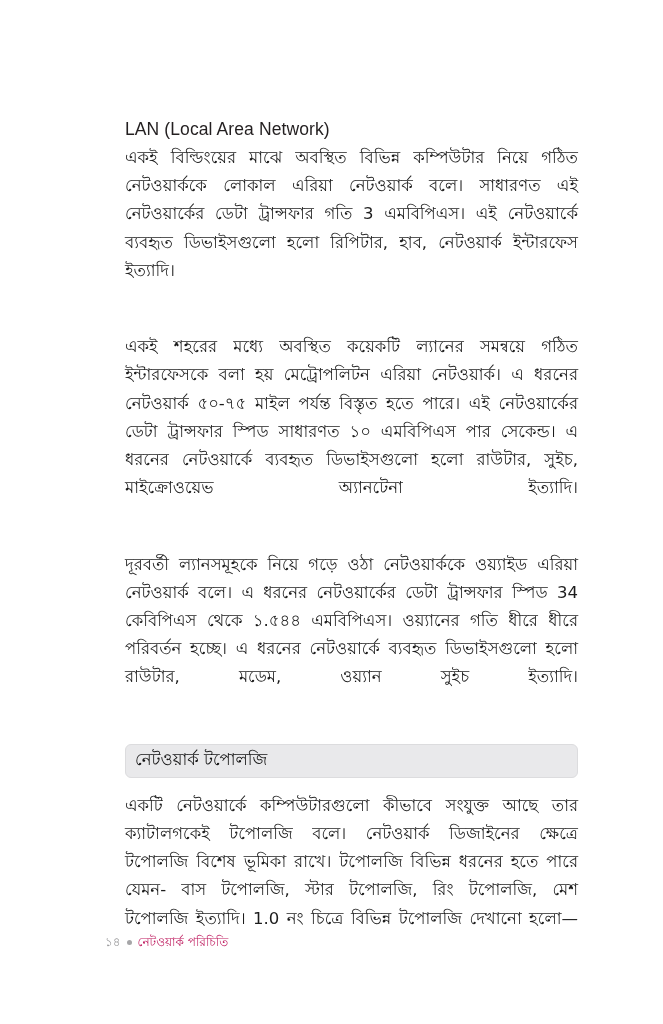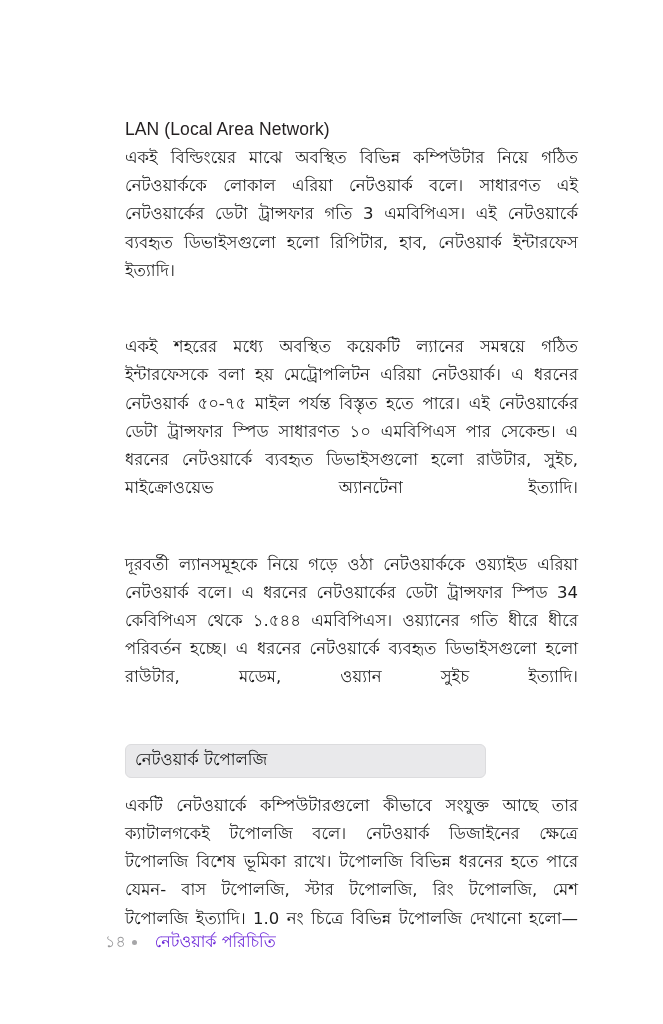--- a/index.html
+++ b/index.html
@@ -66,21 +66,21 @@
 
   .block {
     margin-bottom: 20px;
   }
   .block-man { margin-bottom: 20px; }
   .block-wan { margin-bottom: 24px; }
 
   
   .banner {
     box-sizing: border-box;
-    width: 361px;
+    width: 453px;
     height: 29px;
     background: #e9e9eb;
     border: 1px solid #dcdcde;
     border-radius: 6px;
     display: flex;
     align-items: center;
     padding: 16px 9px;
     margin: 0 0 14px 0;
   }
   .banner-text {
@@ -95,33 +95,33 @@
   
   .footer {
     position: absolute;
     left: 105px;
     top: 932px;
     display: flex;
     align-items: center;
     gap: 6px;
     color: #9a9a9c;
     font-family: "DejaVu Sans", "Liberation Sans", sans-serif;
-    font-size: 16px;
+    font-size: 12px;
     line-height: 20px;
   }
   .footer-page-num { color: #9a9a9c; }
   .footer-dot {
     width: 5px;
     height: 5px;
     border-radius: 50%;
     background: #a6a6a8;
     display: inline-block;
     flex: 0 0 auto;
   }
-  .footer-title { color: #6d28d9; margin-left: 12px; }
+  .footer-title { color: #be185d; }
 </style>
 </head>
 <body>
 
 <div class="page">
 
   <div class="content">
 
     <div class="block">
       <h2 class="sec-heading">LAN (Local Area Network)</h2>

